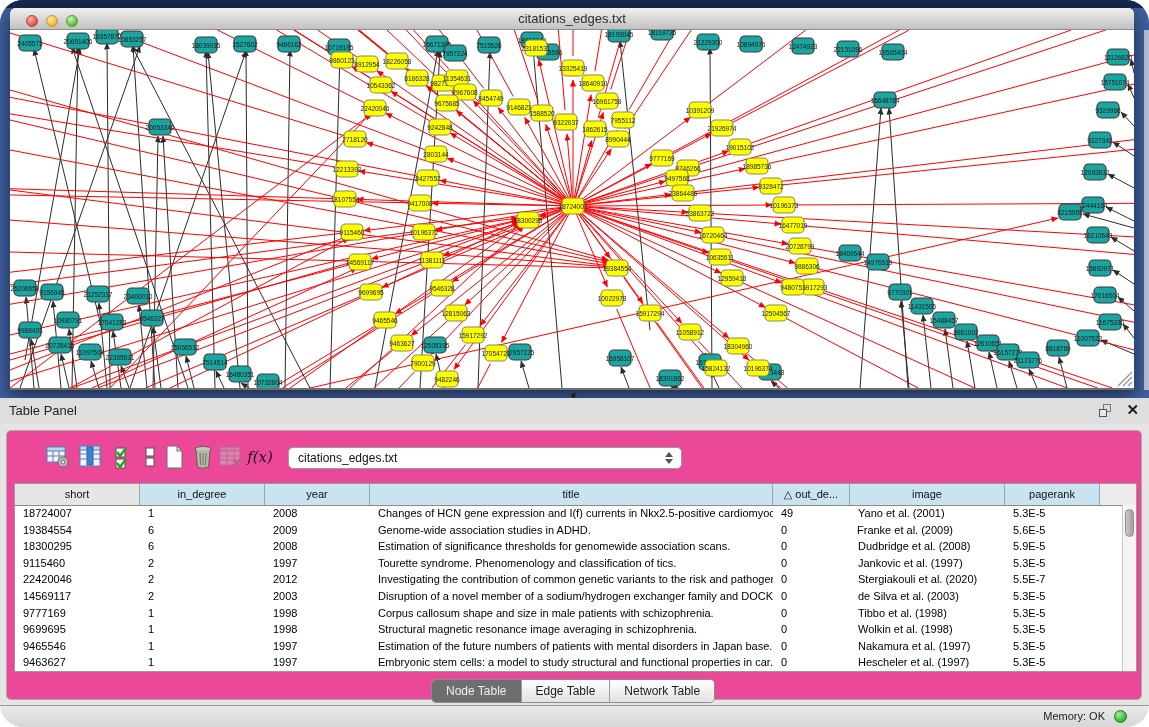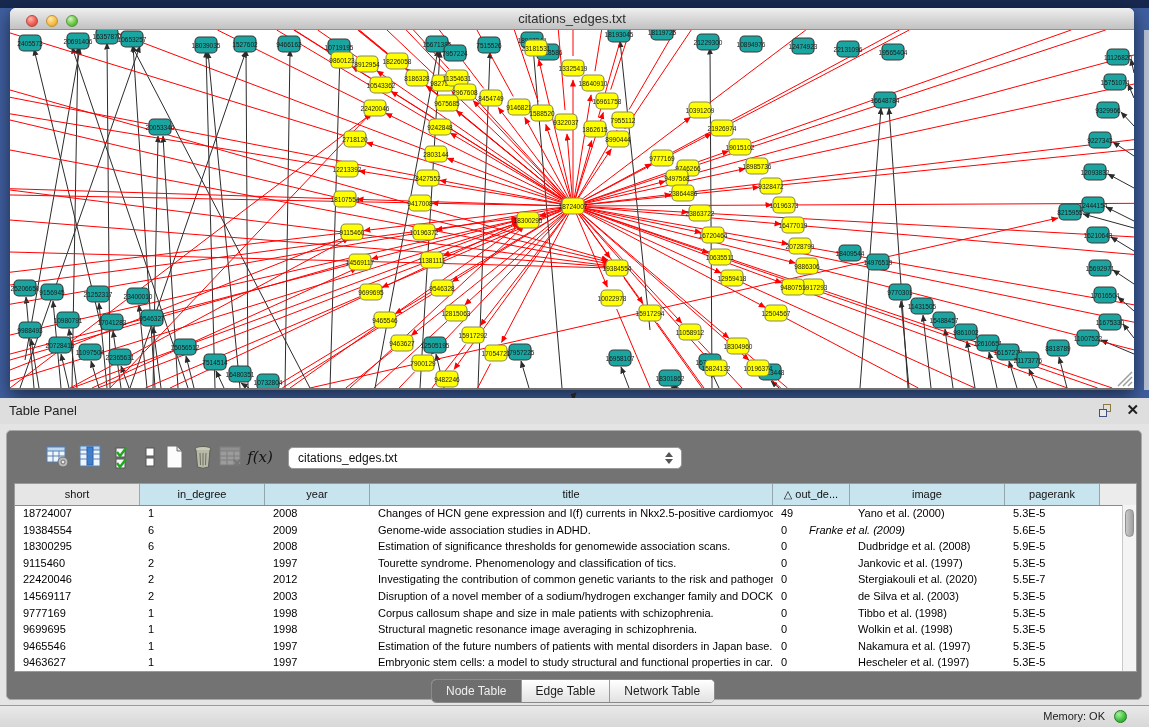--- a/index.html
+++ b/index.html
@@ -1,16 +1,16 @@
 <!DOCTYPE html>
 <html><head>
 <meta charset="utf-8">
 <style>
   html,body{margin:0;padding:0;}
-  .screen{position:relative;width:1149px;height:727px;font-family:"Liberation Sans",sans-serif;background:#e5e5e5;overflow:hidden;}
+  .screen{position:relative;width:1149px;height:727px;font-family:"Liberation Sans",sans-serif;background:#e5e5e5;overflow:hidden;border-radius:23px;}
   
   .desktop{position:absolute;left:0;top:0;width:1149px;height:398px;background:#3f5f9f;}
   .desktop-topstrip{position:absolute;left:0;top:0;width:1149px;height:8px;background:#17294f;}
   .right-sliver{position:absolute;left:1144px;top:30px;width:5px;height:360px;background:#cdd3de;opacity:.85;}
   
   .window{position:absolute;left:10px;top:8px;width:1124px;height:382px;border-radius:6px 6px 2px 2px;box-shadow:0 6px 18px rgba(0,0,0,.55);background:#fff;}
   .titlebar{position:absolute;left:0;top:0;width:100%;height:22px;border-radius:6px 6px 0 0;background:linear-gradient(#efefef,#cfcfcf 70%,#c2c2c2);border-bottom:1px solid #8f8f8f;box-sizing:border-box;}
   .wtitle{position:absolute;left:0;right:0;top:0;height:22px;line-height:22px;text-align:center;font-size:13px;color:#2c2c2c;}
   .tl{position:absolute;top:7px;width:12px;height:12px;border-radius:50%;box-sizing:border-box;}
   .tl.red{left:16px;background:radial-gradient(circle at 35% 30%,#ffb3ab,#ee6156 55%,#c93a30);border:1px solid #b5463d;}
@@ -20,21 +20,21 @@
   
   .cursor{position:absolute;left:572px;top:393px;width:0;height:0;border-left:6px solid #222;border-bottom:9px solid transparent;transform:rotate(-18deg);}
   
   .table-panel{position:absolute;left:0;top:398px;width:1149px;height:307px;background:#e4e4e4;}
   .tp-header{position:absolute;left:0;top:0;width:100%;height:26px;background:#dedede;}
   .tp-title{position:absolute;left:9px;top:5px;font-size:13px;color:#222;}
   .float-icon{position:absolute;right:36px;top:6px;width:14px;height:14px;}
   .float-icon .sq1{position:absolute;left:4px;top:0;width:8px;height:8px;border:1.5px solid #8a7a40;box-sizing:border-box;background:transparent;}
   .float-icon .sq2{position:absolute;left:0;top:5px;width:8px;height:8px;border:1.5px solid #45507c;box-sizing:border-box;background:#e9e9e9;}
   .close-icon{position:absolute;right:10px;top:3px;font-size:15px;font-weight:bold;color:#1e1e1e;line-height:18px;}
-  .tp-body{position:absolute;left:6px;top:32px;width:1136px;height:270px;background:#737373;border:1px solid #a9a9a9;border-radius:5px;box-sizing:border-box;}
+  .tp-body{position:absolute;left:6px;top:32px;width:1136px;height:270px;background:#ec4899;border:1px solid #a9a9a9;border-radius:5px;box-sizing:border-box;}
   
   .tbtn{position:absolute;top:12px;width:28px;height:28px;border:none;background:transparent;padding:1px;}
   .tbtn svg{display:block;}
   .fx{font-family:"DejaVu Serif",serif;font-style:italic;font-size:15px;color:#111;line-height:26px;text-align:center;}
   .combo{position:absolute;left:281px;top:16px;width:394px;height:22px;background:#fff;border:1px solid #9a9a9a;border-radius:5px;box-sizing:border-box;font-size:12px;color:#111;line-height:20px;padding-left:9px;}
   .combo .spin{position:absolute;right:8px;top:2px;width:9px;height:16px;}
   .combo .spin:before{content:"";position:absolute;left:1px;top:2px;border-left:4px solid transparent;border-right:4px solid transparent;border-bottom:5px solid #555;}
   .combo .spin:after{content:"";position:absolute;left:1px;bottom:2px;border-left:4px solid transparent;border-right:4px solid transparent;border-top:5px solid #555;}
   
   .tablewrap{position:absolute;left:7px;top:52px;width:1123px;height:189px;background:#fff;border:1px solid #9a9a9a;box-sizing:border-box;overflow:hidden;}
@@ -943,30 +943,30 @@
             <div class="th" style="left: 835px; width: 155px;">image</div>
             <div class="th" style="left: 990px; width: 95px;">pagerank</div>
           </div>
         <div id="tbody">
             <div class="tr" style="top: 21px;">
               <div class="td" style="left: 0px; width: 125px;">18724007</div>
               <div class="td" style="left: 125px; width: 125px;">1</div>
               <div class="td" style="left: 250px; width: 105px;">2008</div>
               <div class="td" style="left: 355px; width: 403px;">Changes of HCN gene expression and I(f) currents in Nkx2.5-positive cardiomyoc...</div>
               <div class="td" style="left: 758px; width: 77px;">49</div>
-              <div class="td" style="left: 835px; width: 155px;">Yano et al. (2000)</div>
+              <div class="td" style="left: 835px; width: 155px;">Yano et al. (2001)</div>
               <div class="td" style="left: 990px; width: 95px;">5.3E-5</div>
             </div>
             <div class="tr" style="top: 37.6px;">
               <div class="td" style="left: 0px; width: 125px;">19384554</div>
               <div class="td" style="left: 125px; width: 125px;">6</div>
               <div class="td" style="left: 250px; width: 105px;">2009</div>
               <div class="td" style="left: 355px; width: 403px;">Genome-wide association studies in ADHD.</div>
               <div class="td" style="left: 758px; width: 77px;">0</div>
-              <div class="td" style="left: 786px; width: 155px; font-style: italic;">Franke et al. (2009)</div>
+              <div class="td" style="left: 834px; width: 155px;">Franke et al. (2009)</div>
               <div class="td" style="left: 990px; width: 95px;">5.6E-5</div>
             </div>
             <div class="tr" style="top: 54.2px;">
               <div class="td" style="left: 0px; width: 125px;">18300295</div>
               <div class="td" style="left: 125px; width: 125px;">6</div>
               <div class="td" style="left: 250px; width: 105px;">2008</div>
               <div class="td" style="left: 355px; width: 403px;">Estimation of significance thresholds for genomewide association scans.</div>
               <div class="td" style="left: 758px; width: 77px;">0</div>
               <div class="td" style="left: 835px; width: 155px;">Dudbridge et al. (2008)</div>
               <div class="td" style="left: 990px; width: 95px;">5.9E-5</div>

